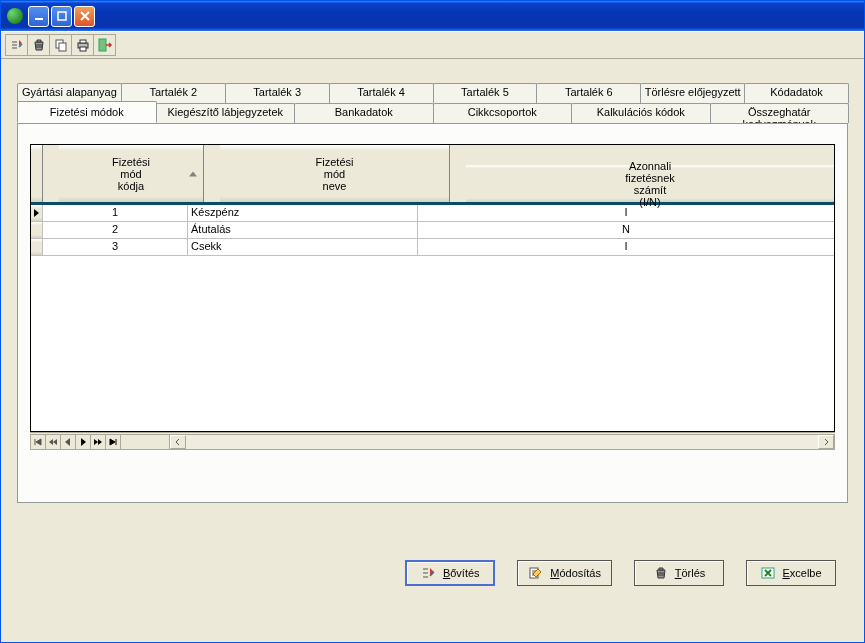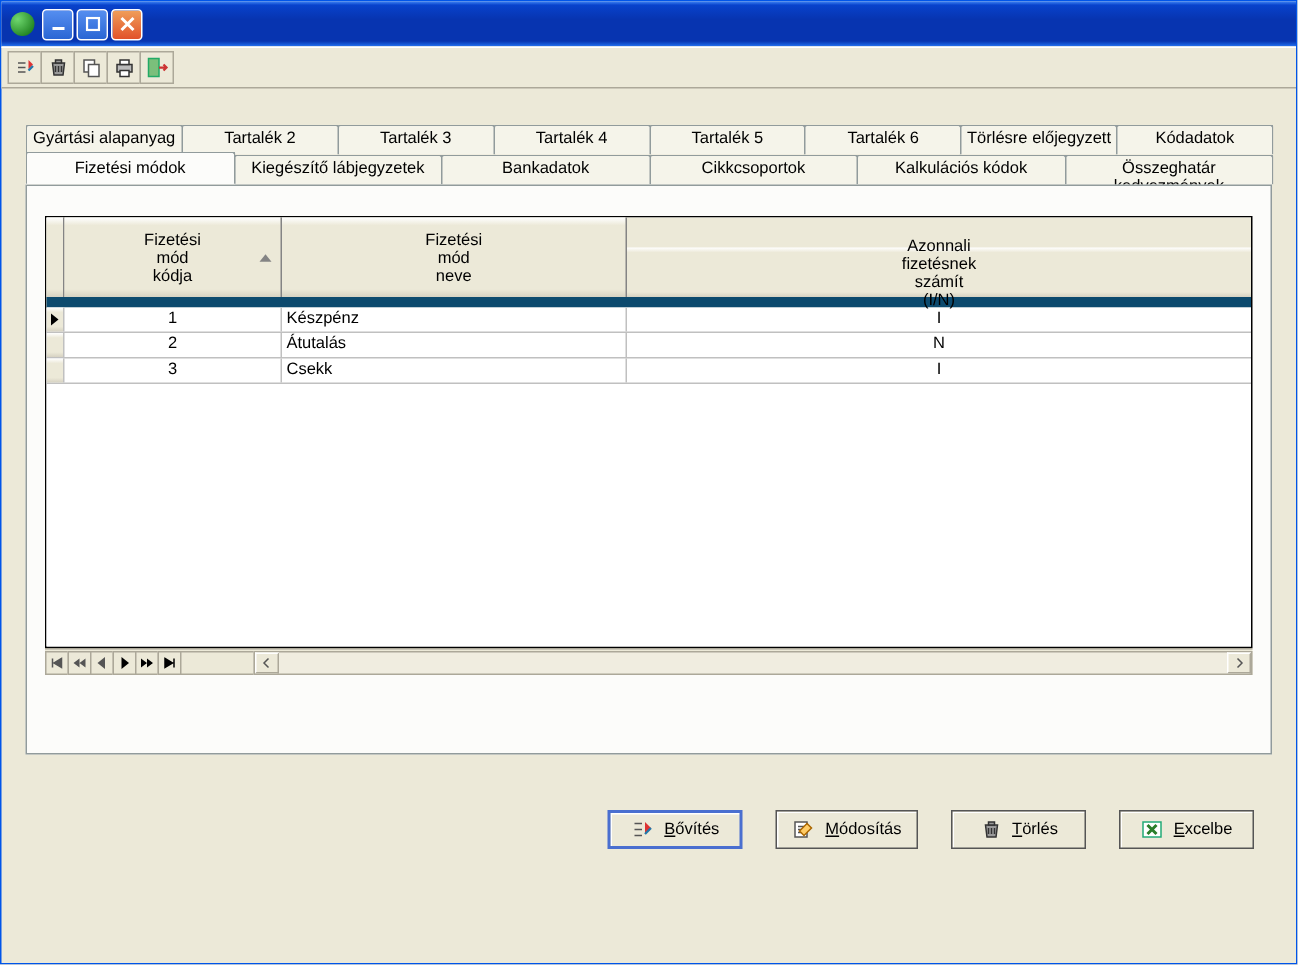--- a/index.html
+++ b/index.html
@@ -127,21 +127,22 @@
     border: 1px solid #000;
     background: #fff;
     height: 288px;
     display: flex;
     flex-direction: column;
   }
   .grid-header {
     display: flex;
     height: 60px;
     background: #ece9d8;
-    border-bottom: 7px solid #0c4a6e;
+    border-bottom: 3px solid #0c4a6e;
+    gap: 16px;
   }
   .grid-header .hcell {
     border-right: 1px solid #848484;
     display: flex;
     align-items: center;
     justify-content: center;
     text-align: center;
     position: relative;
     background: linear-gradient(to bottom,#fff,#ece9d8 10%,#ece9d8 90%,#d6d2c2);
   }
@@ -220,21 +221,21 @@
     border-top:1px solid #fff;
     border-right:1px solid #aca899;
     border-bottom:1px solid #aca899;
     display:flex;align-items:center;justify-content:center;
     font-size:9px;
   }
 
   .btn-row {
     position: absolute;
     right: 28px;
-    bottom: 76px;
+    bottom: 56px;
     display: flex;
     gap: 22px;
   }
   .action-btn {
     min-width: 90px;
     height: 26px;
     border: 1px solid #555;
     background: #ece9d8;
     display: flex;
     align-items: center;

